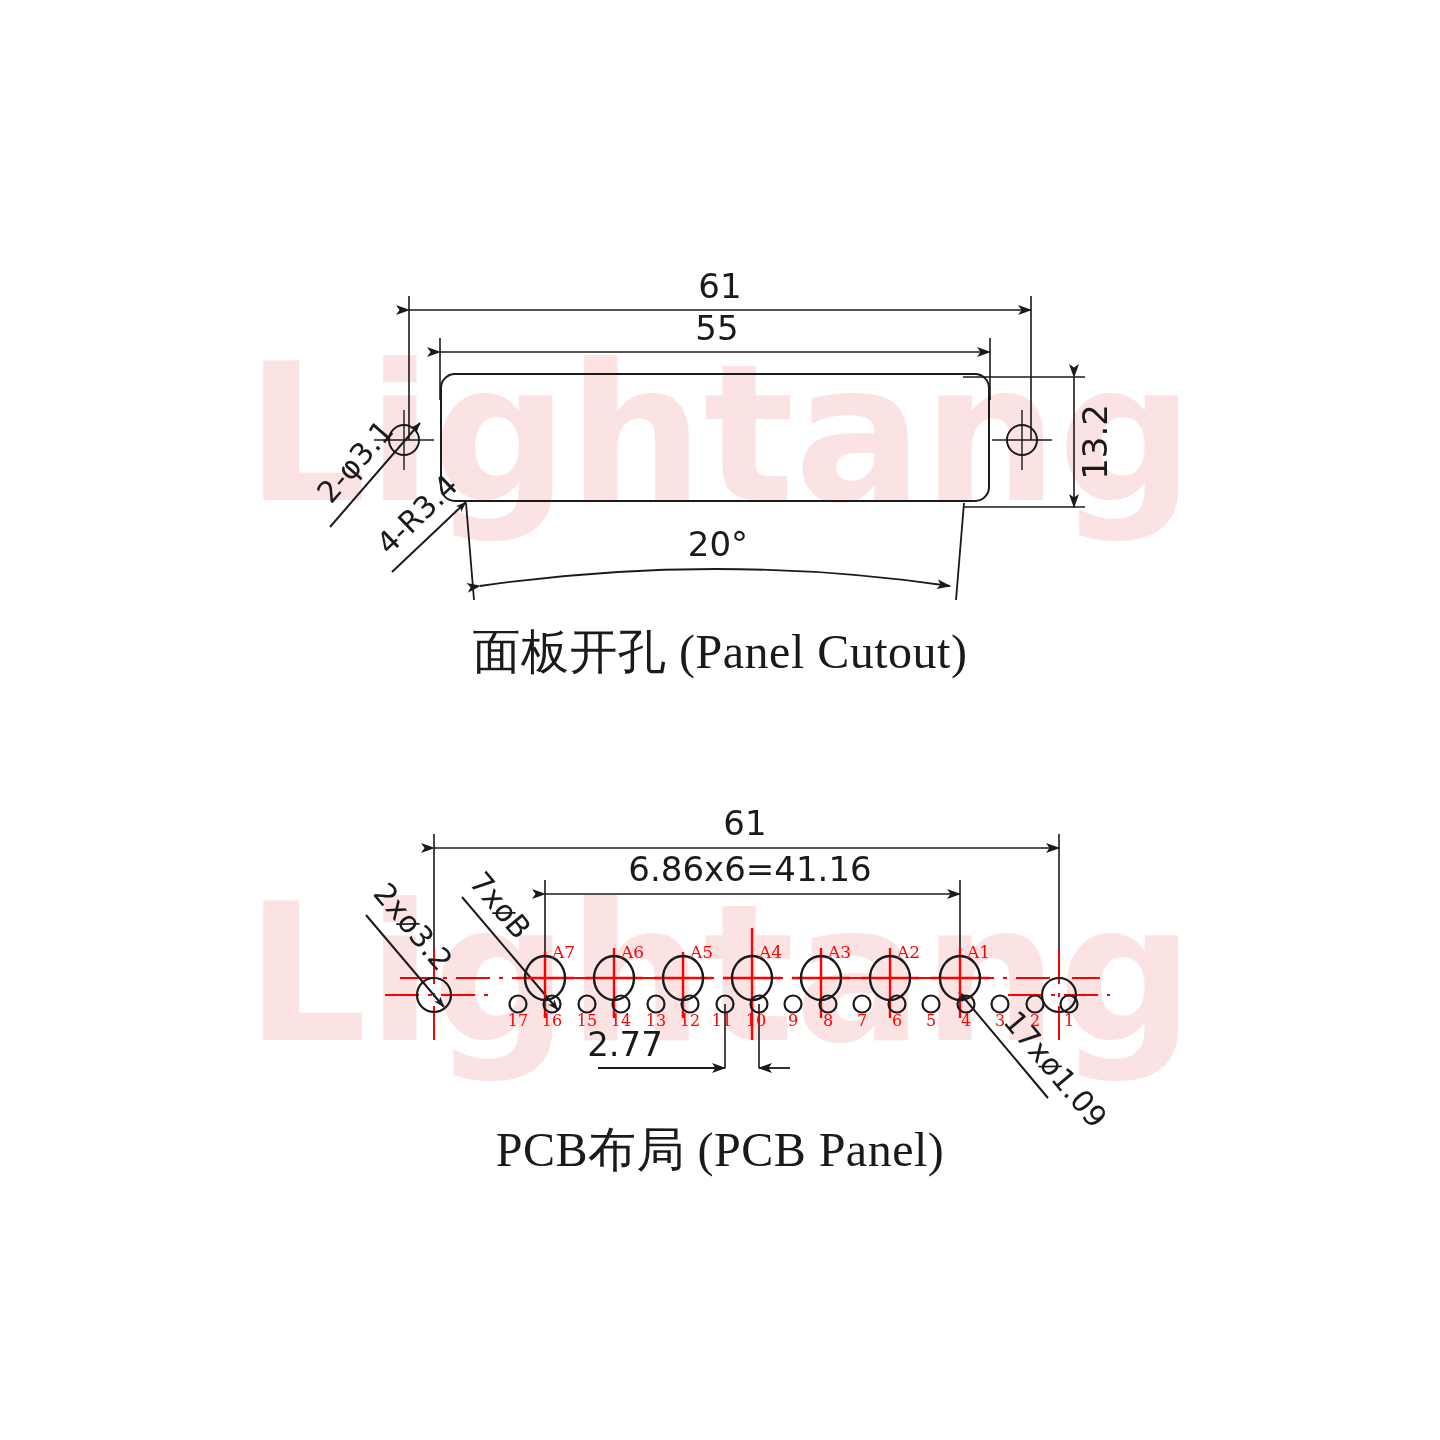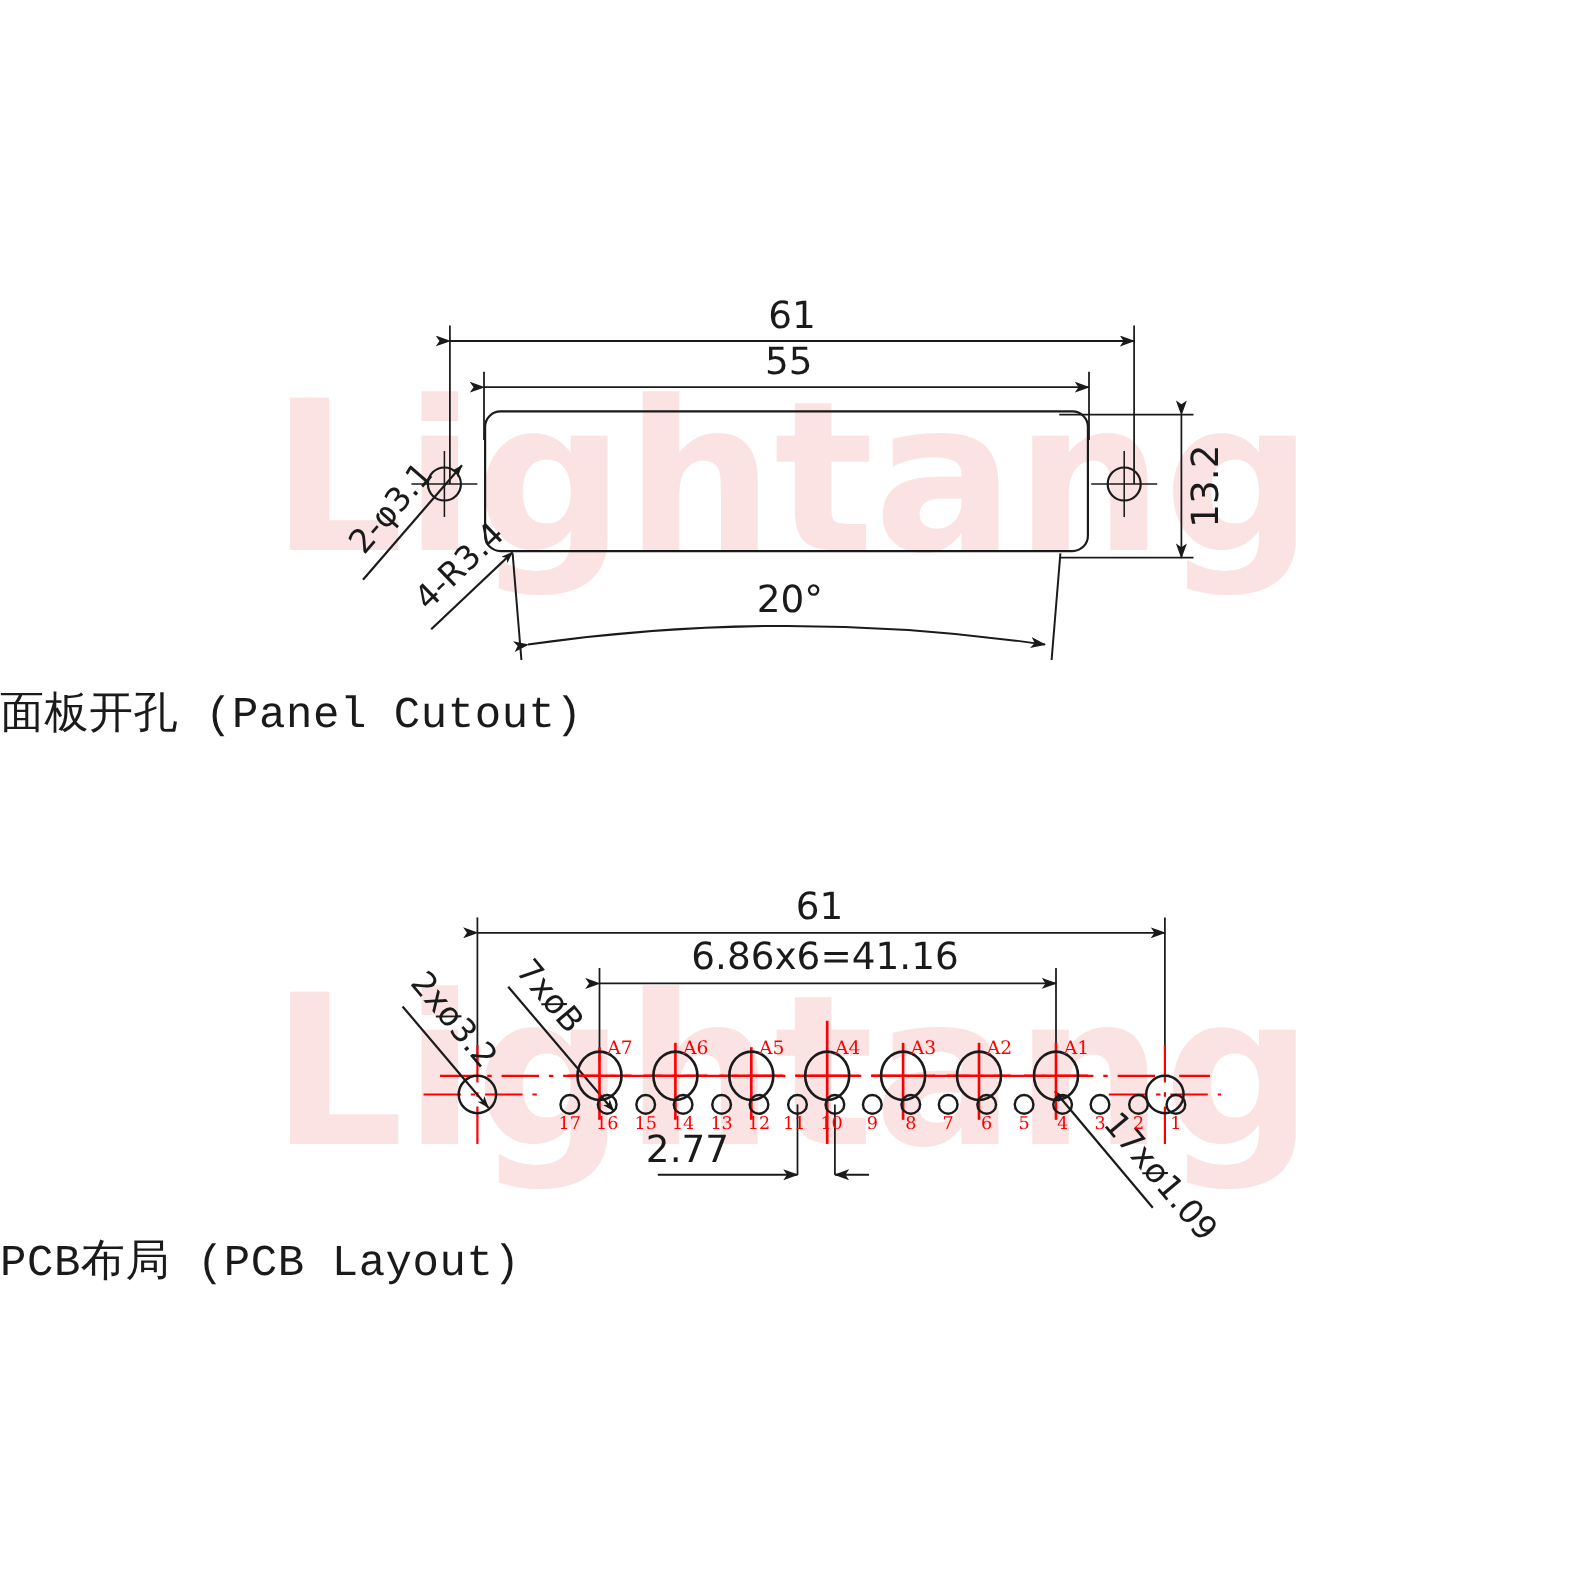--- a/index.html
+++ b/index.html
@@ -23,25 +23,25 @@
   svg.drawing {
     position: absolute;
     left: 0;
     top: 0;
     width: 1440px;
     height: 1440px;
   }
   .cap-panel, .cap-pcb {
     position: absolute;
     width: 100%;
-    text-align: left;
-    font-size: 40px;
+    text-align: center;
+    font-size: 48px;
     color: #1a1a1a;
     letter-spacing: 0.5px;
-    font-family: Liberation Mono, monospace;
+    font-family: Liberation Serif, serif;
     white-space: pre;
   }
   .cap-panel { top: 620px; }
   .cap-pcb { top: 1118px; }
 </style>
 </head>
 <body>
 
 <div id="stage">
 
@@ -320,15 +320,15 @@
       <g>
         <line x1="598" y1="1068" x2="725" y2="1068" stroke="#1a1a1a" stroke-width="1.8" marker-end="url(#arr)"></line>
         <line x1="790" y1="1068" x2="759" y2="1068" stroke="#1a1a1a" stroke-width="1.8" marker-end="url(#arr)"></line>
         <text x="625" y="1056" font-size="34" fill="#1a1a1a" text-anchor="middle">2.77</text>
       </g>
 
     </g>
   </svg>
 
   <div class="cap-panel">面板开孔 (Panel Cutout)</div>
-  <div class="cap-pcb">PCB布局 (PCB Layout)</div>
+  <div class="cap-pcb">PCB布局 (PCB Panel)</div>
 
 </div>
 
 </body></html>

